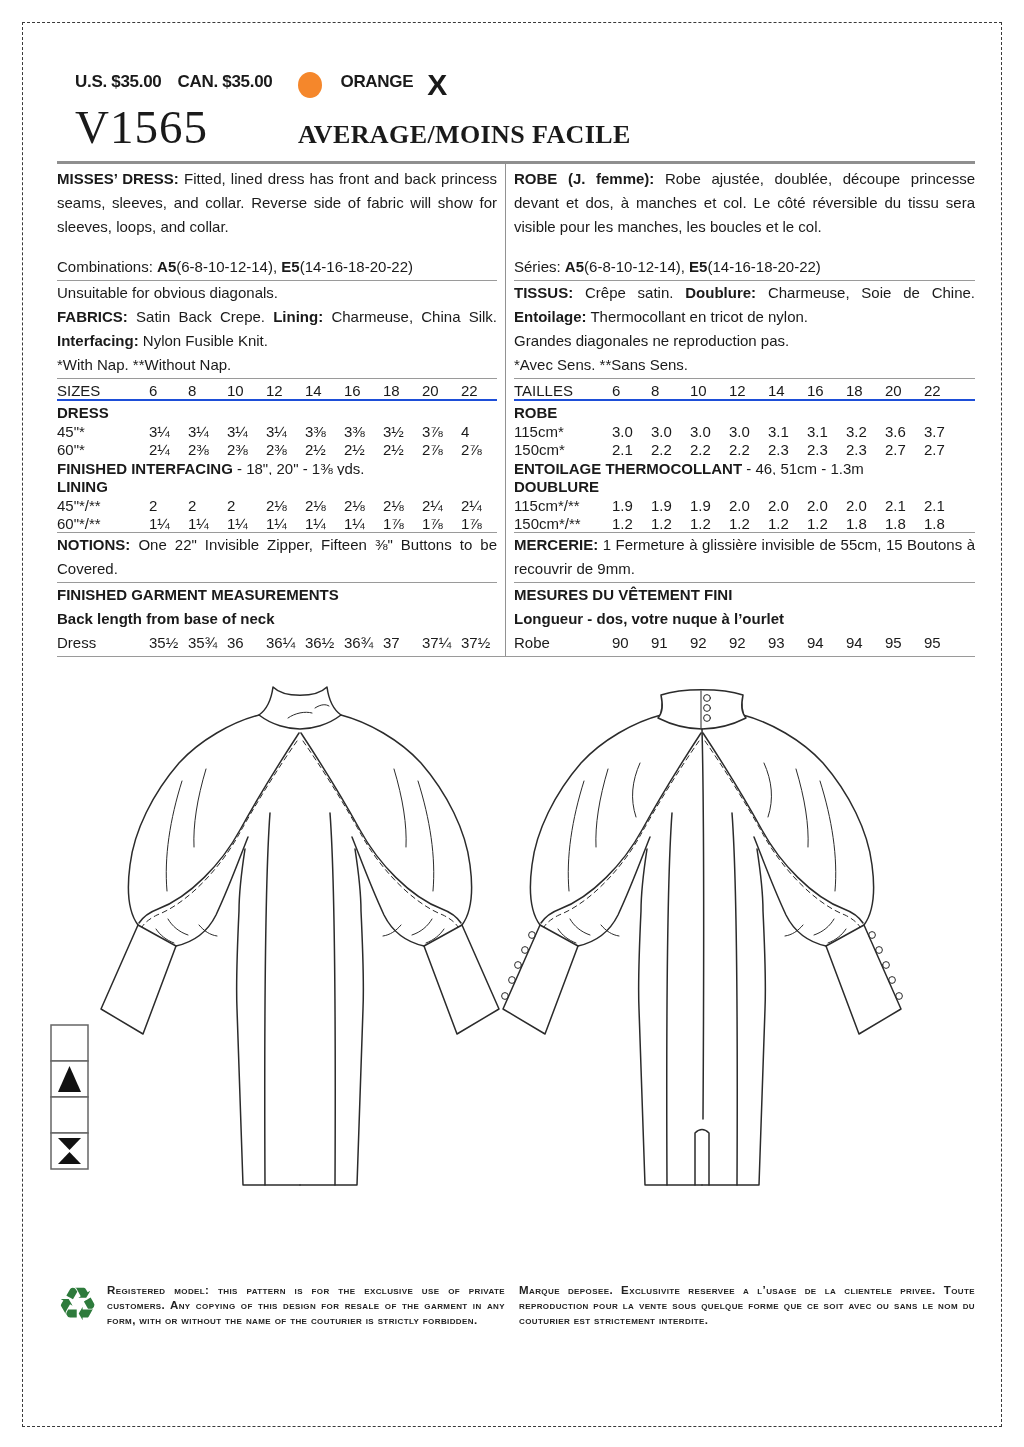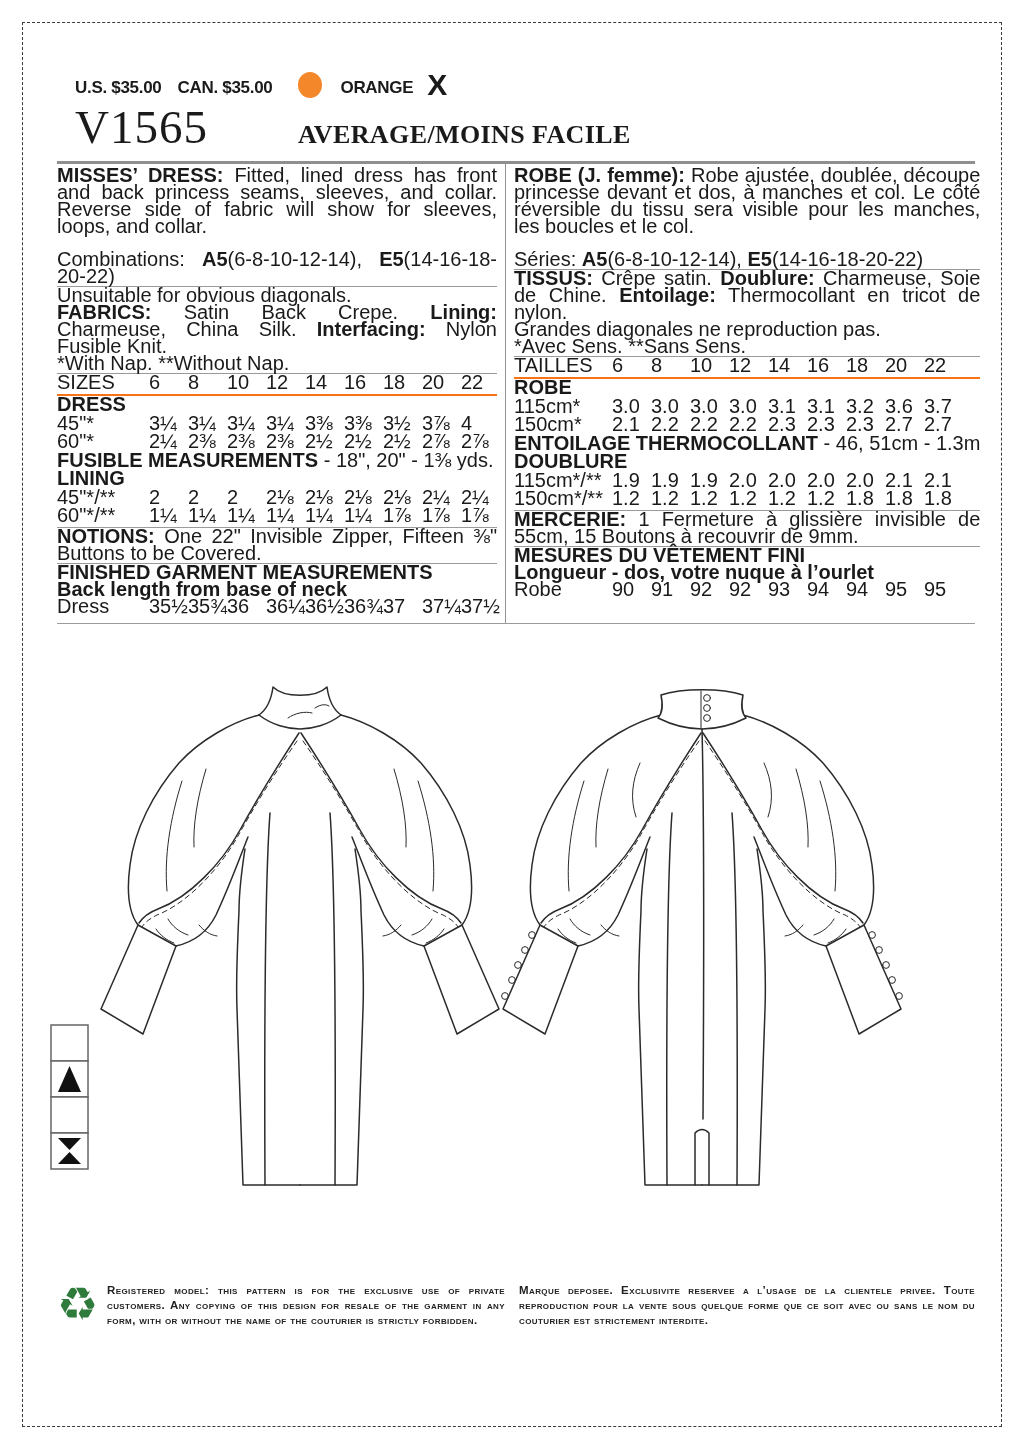--- a/index.html
+++ b/index.html
@@ -5,40 +5,40 @@
   html,body{margin:0;padding:0;}
   body{
     width:1024px;height:1447px;position:relative;background:#ffffff;
     font-family:"Liberation Sans",sans-serif;color:#1a1a1a;
     -webkit-font-smoothing:antialiased;overflow:hidden;
   }
   .page-border{position:absolute;left:22px;top:22px;right:22px;bottom:20px;
     border:1px dashed #3a3a3a;pointer-events:none;}
   
   .hdr{position:absolute;left:75px;top:72px;width:880px;}
-  .price-row{display:flex;align-items:flex-end;height:26px;font-weight:bold;font-size:17px;letter-spacing:-0.3px;}
+  .price-row{display:flex;align-items:flex-start;height:26px;font-weight:bold;font-size:17px;letter-spacing:-0.3px;}
   .price-row .sp{width:16px;}
   .dot{width:24px;height:26px;border-radius:50%;background:#F5872B;margin:0 18px 0 26px;}
   .color-code{font-size:30px;font-weight:bold;margin-left:14px;line-height:26px;}
   .title-row{display:flex;align-items:baseline;margin-top:2px;}
   .pattern-no{font-family:"Liberation Serif",serif;font-size:47px;letter-spacing:1px;}
   .difficulty{font-family:"Liberation Serif",serif;font-weight:bold;font-size:26px;margin-left:90px;letter-spacing:0.4px;}
   
   .cols{position:absolute;left:57px;top:161px;width:918px;display:flex;
     border-top:3px solid #8f8f8f;border-bottom:1px solid #9a9a9a;
-    font-size:20px;line-height:17px;}
+    font-size:15px;line-height:24px;}
   .col{padding-top:3px;}
   .col.en{width:440px;border-right:1px solid #929292;padding-right:8px;}
   .col.fr{flex:1;padding-left:8px;}
   .col p{margin:0;text-align:justify;}
   .gap{height:16px;}
   .rule-b{border-bottom:1px solid #9a9a9a;padding-bottom:1px;}
   .bold{font-weight:bold;}
   .trow{display:flex;height:18.5px;align-items:baseline;}
-  .trow.hrow{border-bottom:2px solid #f97316;height:20px;justify-content:space-between;}
+  .trow.hrow{border-bottom:2px solid #1d4ed8;height:20px;justify-content:space-between;}
   .tlabel{width:92px;flex:none;}
   .fr .tlabel{width:98px;}
   .tvals{flex:1;display:flex;}
   .tcell{width:39px;flex:none;}
   .inline-row{height:18.5px;white-space:nowrap;overflow:hidden;}
   .fin-gap{height:7px;}
   
   .art{position:absolute;left:32px;top:557px;}
   .art path,.art circle{fill:none;stroke:#2b2b2b;stroke-width:1.5;stroke-linecap:round;stroke-linejoin:round;}
   .art .thin{stroke-width:1;}
@@ -123,21 +123,21 @@
           <span class="tcell">2⅜</span>
           <span class="tcell">2⅜</span>
           <span class="tcell">2⅜</span>
           <span class="tcell">2½</span>
           <span class="tcell">2½</span>
           <span class="tcell">2½</span>
           <span class="tcell">2⅞</span>
           <span class="tcell">2⅞</span>
         </span>
     </div>
-    <div class="inline-row"><b>FUSIBLE MEASUREMENTS</b><span> - 18", 20" - 1⅜ yds.</span></div>
+    <div class="inline-row"><b>FINISHED INTERFACING</b><span> - 18", 20" - 1⅜ yds.</span></div>
     <div class="trow bold">
         <span class="tlabel">LINING</span>
       </div>
     <div class="trow">
       <span class="tlabel">45"*/**</span>
       <span class="tvals">
           <span class="tcell">2</span>
           <span class="tcell">2</span>
           <span class="tcell">2</span>
           <span class="tcell">2⅛</span>

